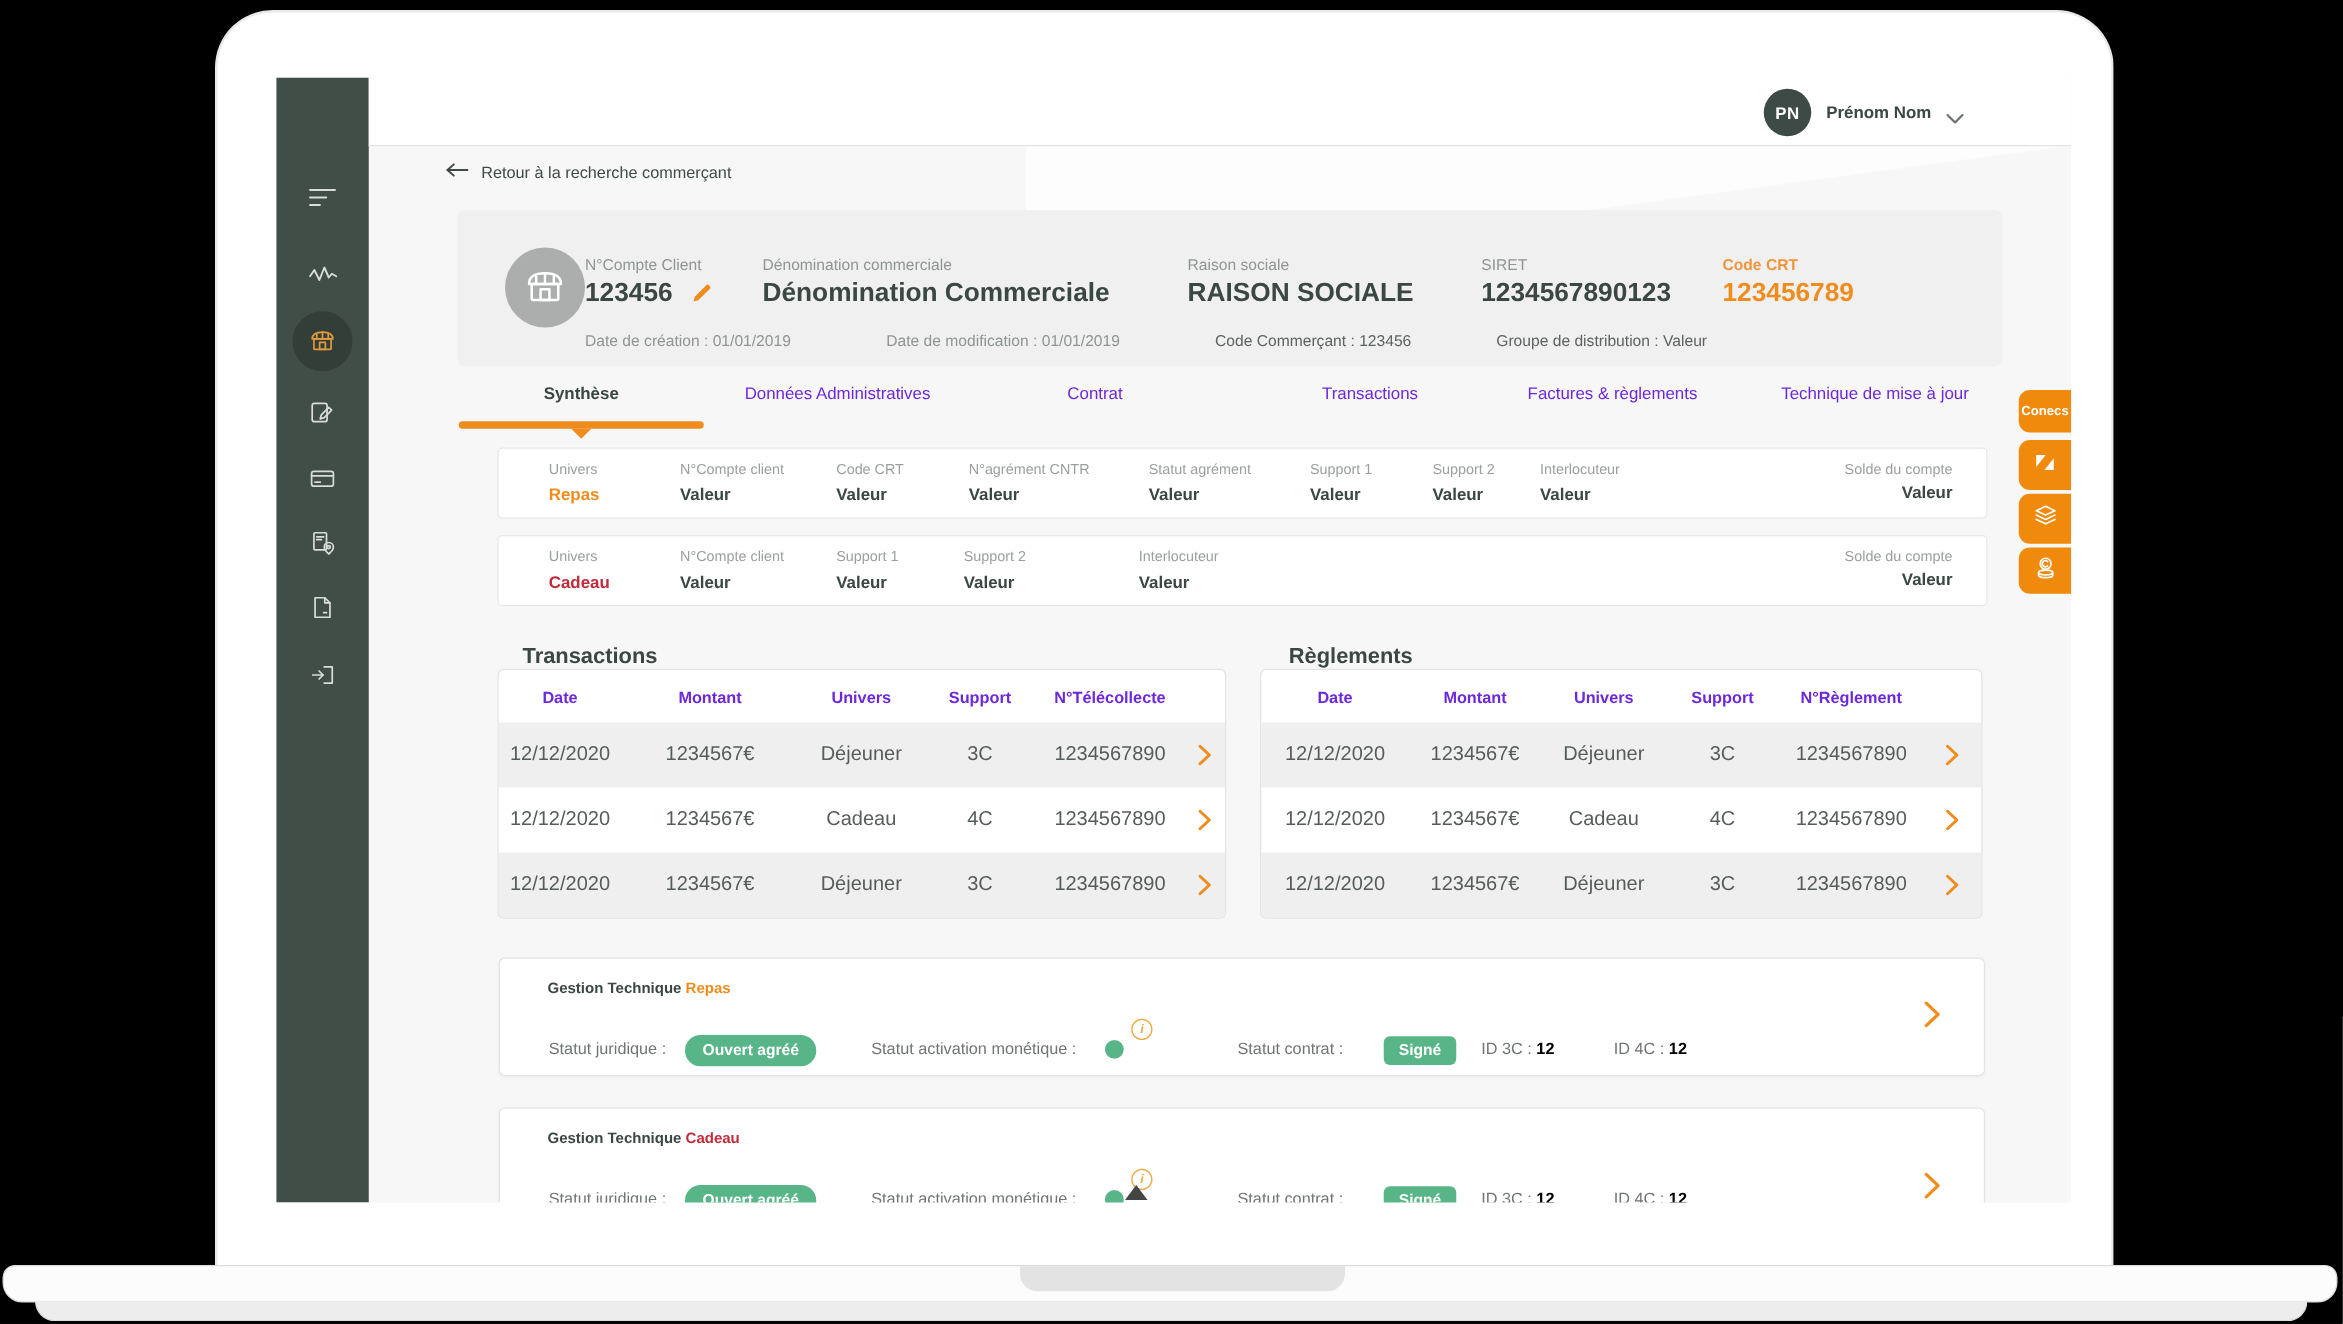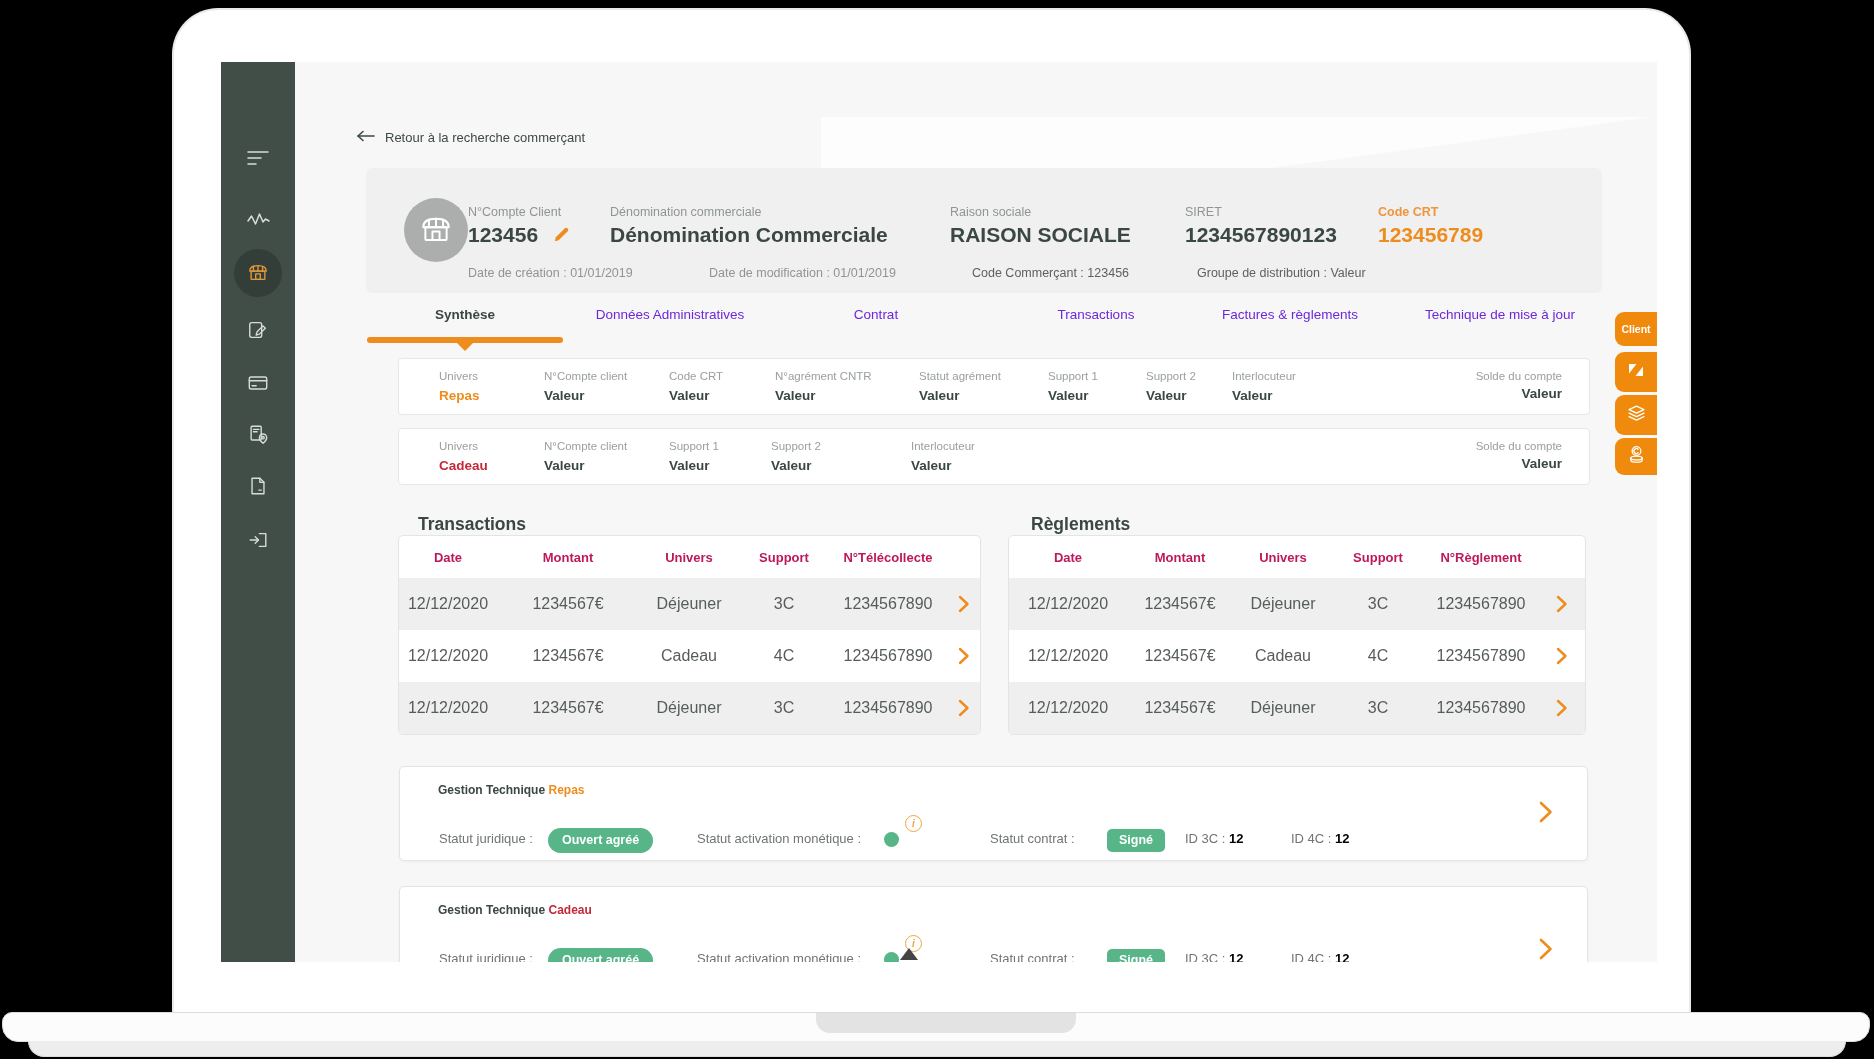--- a/index.html
+++ b/index.html
@@ -73,21 +73,21 @@
   .sf.right .lbl,.sf.right .val{position:static;display:block;}
   .sf.right .lbl{margin-top:11px;}
   .sf.right .val{margin-top:4px;}
 
   
   .sec-title{position:absolute;top:437px;font-size:17.5px;font-weight:bold;color:#3a4742;}
 
   
   .tbl{position:absolute;top:473px;height:200px;background:#fff;border:1px solid #e4e4e4;border-radius:5px;
     box-sizing:border-box;overflow:hidden;display:flex;flex-direction:column;}
-  .tbl-head{display:grid;height:42px;align-items:center;font-weight:bold;font-size:13px;color:#be185d;flex:none;}
+  .tbl-head{display:grid;height:42px;align-items:center;font-weight:bold;font-size:13px;color:#6d28d9;flex:none;}
   .tbl-row{display:grid;flex:1;align-items:center;font-size:16px;color:#565d59;cursor:pointer;}
   .tbl-row.alt{background:#efefef;}
   .tc{text-align:center;white-space:nowrap;}
   .t-grid{grid-template-columns:98px 142px 100px 90px 118px 1fr;}
   .r-grid{grid-template-columns:118px 106px 100px 90px 116px 1fr;}
   .row-chev{justify-self:center;display:flex;align-items:center;}
 
   
   .gcard{position:absolute;left:178px;width:1189px;background:#fff;border:1px solid #e4e4e4;border-radius:5px;
     box-sizing:border-box;box-shadow:0 1px 3px rgba(0,0,0,.04);}
@@ -181,20 +181,29 @@
       </span>
       <span class="sic" style="top:467px">
         <svg viewBox="0 0 24 24" width="22" height="22">
           <path d="M13.5 5 h7 v14 h-7"></path>
           <line x1="3.5" y1="12" x2="12.5" y2="12"></line>
           <polyline points="9,8.5 12.5,12 9,15.5"></polyline>
         </svg>
       </span>
     </nav>
 
+    <header class="topbar">
+      <div class="avatar">PN</div>
+      <div class="user-name">Prénom Nom</div>
+      <span class="user-caret">
+        <svg viewBox="0 0 14 8" width="14" height="8">
+            <polyline points="1,1 7,7 13,1" fill="none" stroke="#6b7370" stroke-width="1.8" stroke-linecap="round" stroke-linejoin="round"></polyline>
+          </svg>
+      </span>
+    </header>
 
     <div class="back-link">
       <span>
         <svg viewBox="0 0 20 12" width="20" height="12">
             <line x1="19" y1="6" x2="3" y2="6" stroke="#3e4a45" stroke-width="1.6" stroke-linecap="round"></line>
             <polyline points="8,1.5 3,6 8,10.5" fill="none" stroke="#3e4a45" stroke-width="1.6" stroke-linecap="round" stroke-linejoin="round"></polyline>
           </svg>
       </span>
       <span>Retour à la recherche commerçant</span>
     </div>
@@ -434,21 +443,21 @@
         <span class="gi gid" style="left:891px"><span>ID 4C :</span> <span class="v">12</span></span>
       </div>
       <span class="gchev" style="top:64px"><svg viewBox="0 0 14 22" width="14" height="22">
             <polyline points="2,2 11.5,11 2,20" fill="none" stroke="#ee8c1e" stroke-width="2.6" stroke-linecap="round" stroke-linejoin="round"></polyline>
           </svg></span>
     </section>
 
     <div class="tooltip-tri"></div>
 
     <div class="side-btn" style="top:250px;height:34px">
-      <span class="side-btn-label">Client</span>
+      <span class="side-btn-label">Conecs</span>
     </div>
     <div class="side-btn" style="top:290px;height:40px">
       <span>
         <svg viewBox="0 0 20 20" width="20" height="20">
             <polygon points="3,4 10.5,4 3,13.5"></polygon>
             <polygon points="17,16 9.5,16 17,6.5"></polygon>
           </svg>
       </span>
     </div>
     <div class="side-btn stroke" style="top:333px;height:40px">

